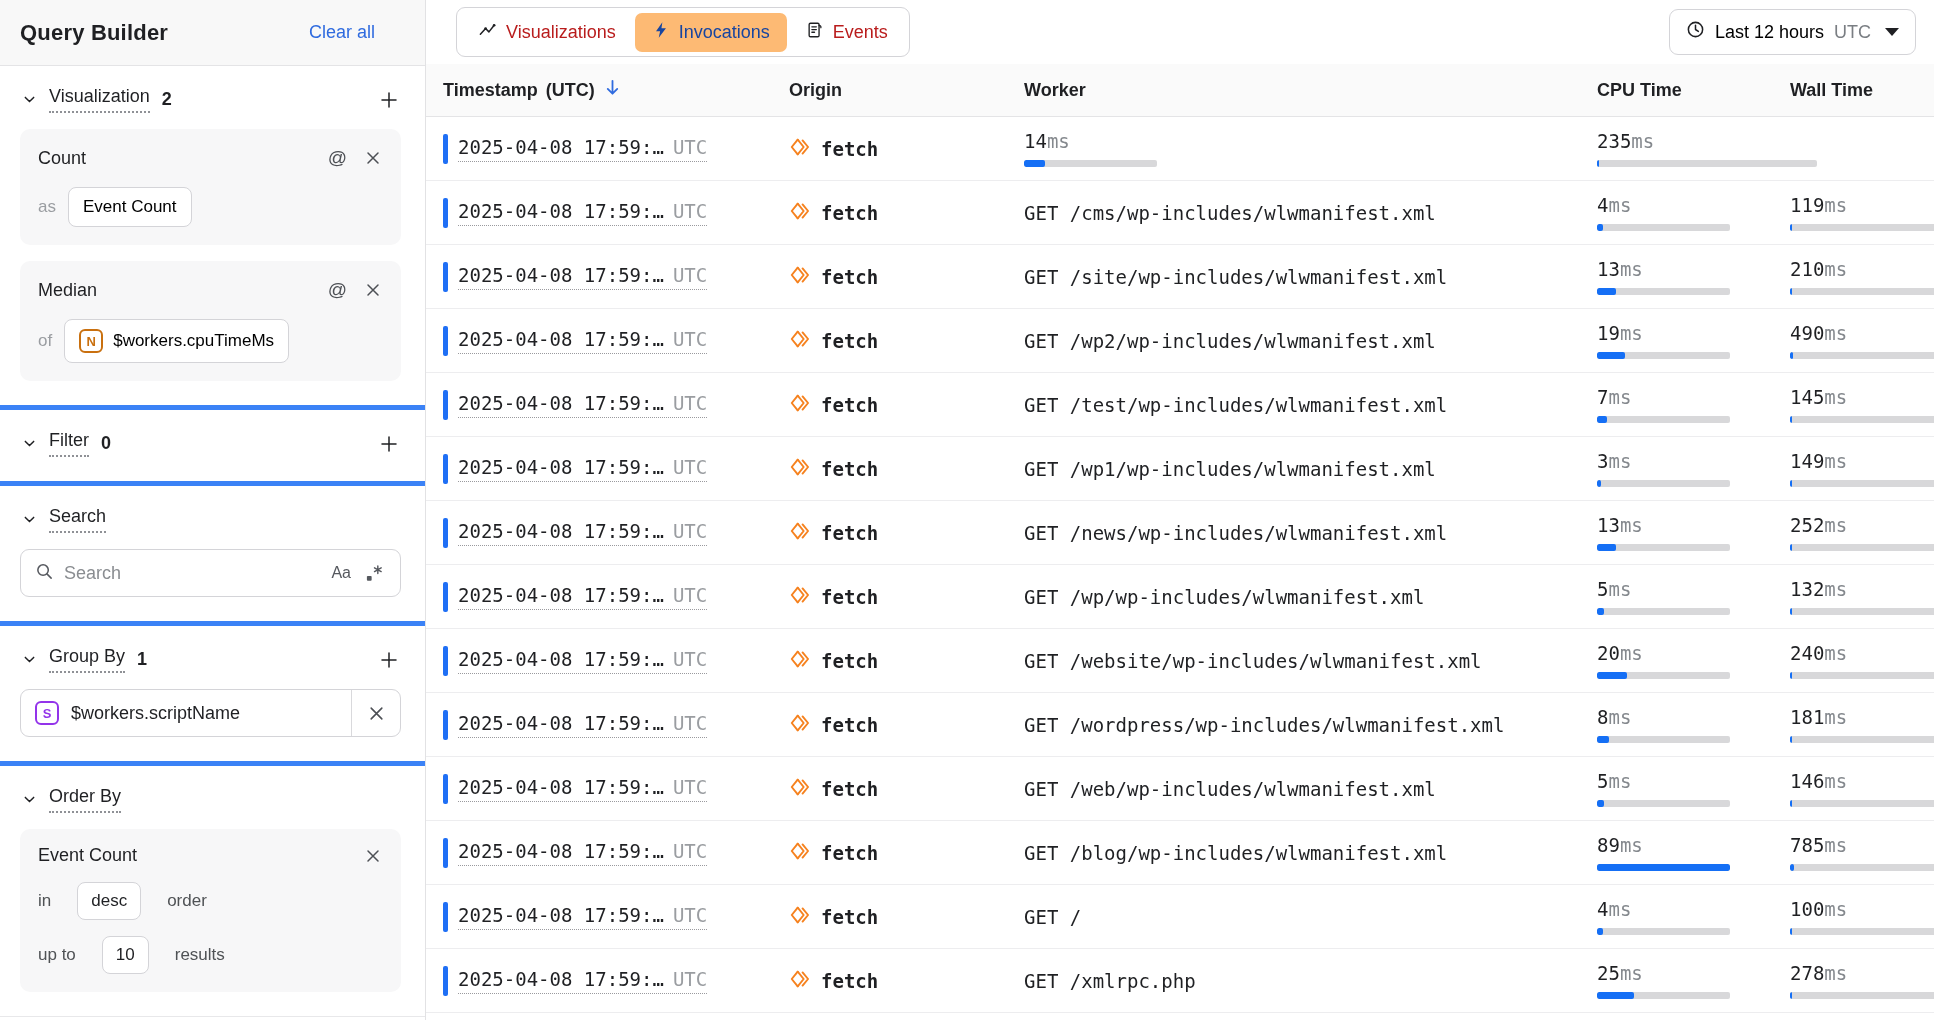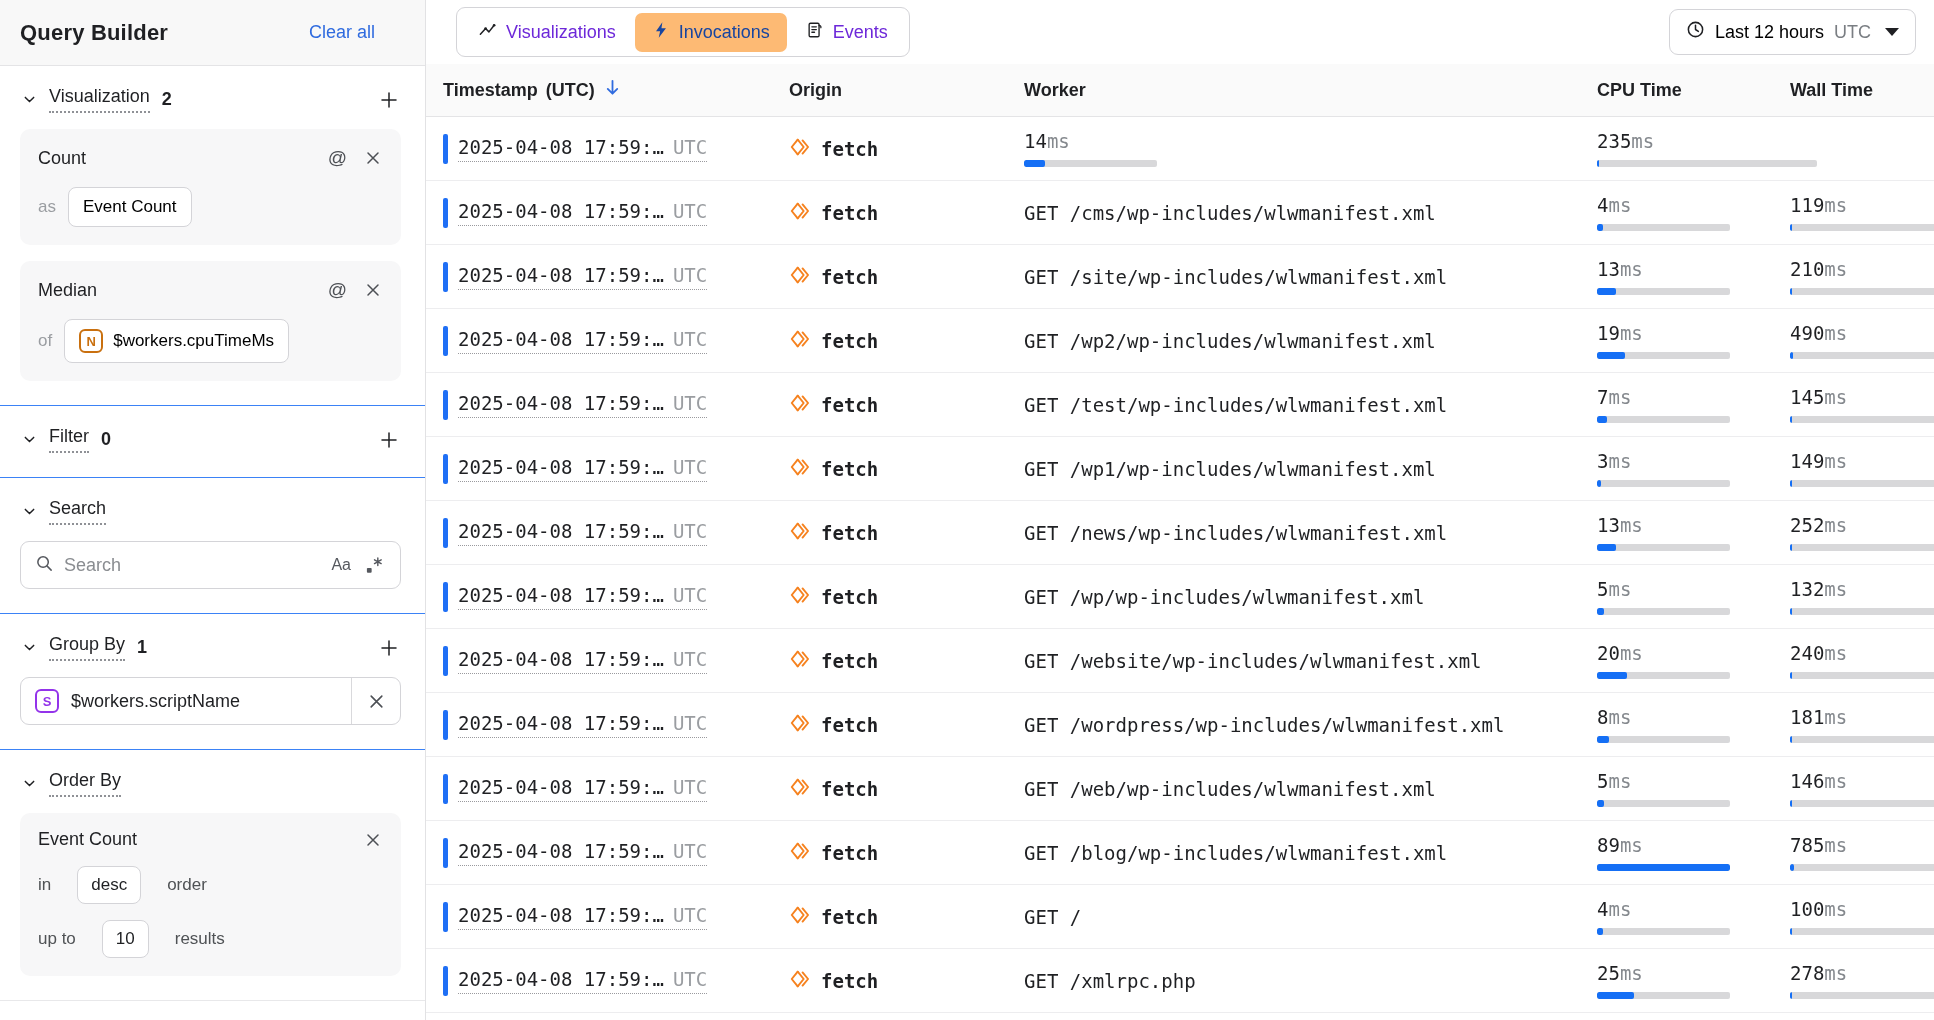--- a/index.html
+++ b/index.html
@@ -9,21 +9,21 @@
 
   .app { display:flex; width:1934px; height:1020px; }
 
   
   .sidebar { width:426px; min-width:426px; border-right:1px solid #e2e2e4; height:100%; background:#fff; }
   .sb-header { height:66px; background:#f8f8f8; border-bottom:1px solid #e4e4e6;
     display:flex; align-items:center; justify-content:space-between; padding:0 50px 0 20px; }
   .sb-title { font-size:22px; font-weight:bold; letter-spacing:.2px;text-align:right; }
   .clear-all { color:#2f6bdf; font-size:18px; cursor:pointer; }
 
-  .section { padding:20px 24px 24px 20px; border-bottom:1px solid #3b82f6; }
+  .section { padding:20px 24px 24px 20px; border-bottom:5px solid #3b82f6; }
   .section:last-of-type { border-bottom:1px solid #e8e8ea; }
   .sec-head { display:flex; align-items:center; gap:10px; }
   .sec-title { font-size:18px; border-bottom:2px dotted #8f9196; padding-bottom:4px; }
   .sec-count { font-size:18px; font-weight:bold; margin-left:2px; }
   .spacer { flex:1; }
   .icon-btn { background:none; border:none; cursor:pointer; display:flex; align-items:center; justify-content:center; padding:2px; }
   .at-glyph { font-size:19px; color:#4d5055; }
 
   .card { background:#f7f7f8; border-radius:10px; padding:16px 18px 18px 18px; margin-top:16px; }
   .card-head { display:flex; align-items:center;justify-content:space-between; }
@@ -55,21 +55,21 @@
   .small-btn { background:#fff; border:1px solid #d4d4d8; border-radius:8px; padding:8px 13px;
     font-size:17px; color:#1f2023; cursor:pointer; }
 
   
   .main { flex:1; display:flex; flex-direction:column; overflow:hidden; }
   .topbar { height:64px; display:flex; align-items:center; justify-content:space-between;
     padding:0 18px 0 30px; background:#fff; }
   .tab-group { display:flex; align-items:center; border:1px solid #d4d4d8; border-radius:9px;
     padding:4px; background:#fff; gap:2px; }
   .tab { display:flex; align-items:center; gap:9px; padding:8px 17px; border-radius:7px;
-    font-size:18px; cursor:pointer; border:none; background:transparent; color:#6d28d9; }
+    font-size:18px; cursor:pointer; border:none; background:transparent; color:#b91c1c; }
   .tab.active { background:#fdba74; color:#1745a0; }
   .time-btn { display:flex; align-items:center; gap:10px; border:1px solid #d4d4d8; border-radius:9px;
     padding:10px 16px; background:#fff; font-size:18px; cursor:pointer; }
   .time-tz { color:#7a7e83; }
   .caret-down { width:0; height:0; border-left:7px solid transparent; border-right:7px solid transparent;
     border-top:8px solid #1f2023; margin-left:4px; }
 
   .grid-cols { display:grid; grid-template-columns:346px 235px 573px 193px 1fr; padding-left:17px; }
   .thead { height:53px; background:#fafafa; border-bottom:1px solid #e4e4e6; align-items:center;
     font-size:18px; font-weight:bold; }

